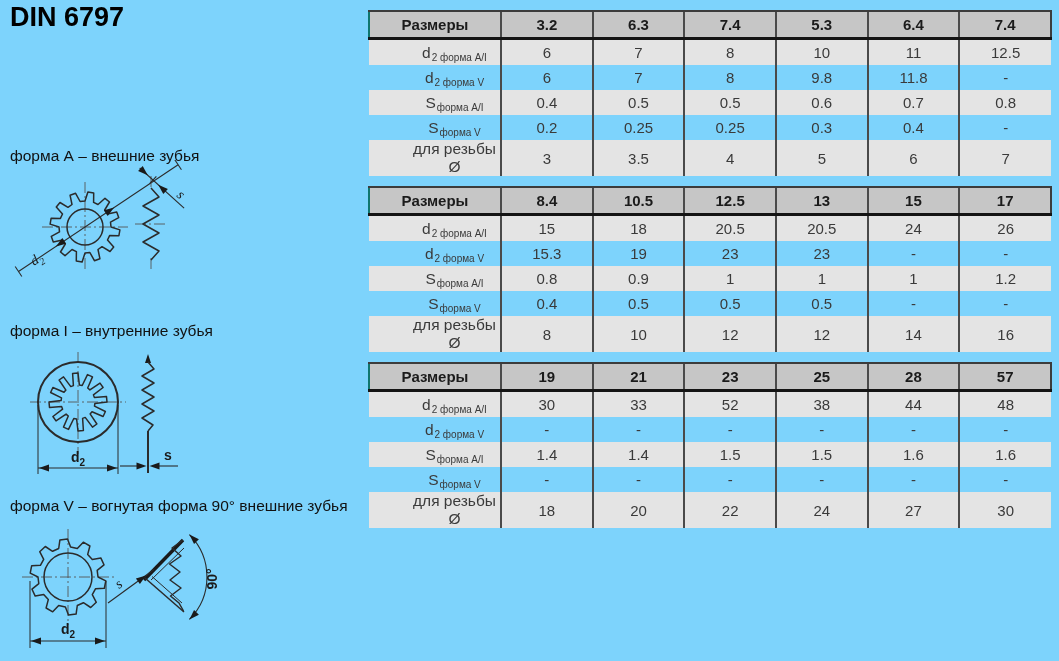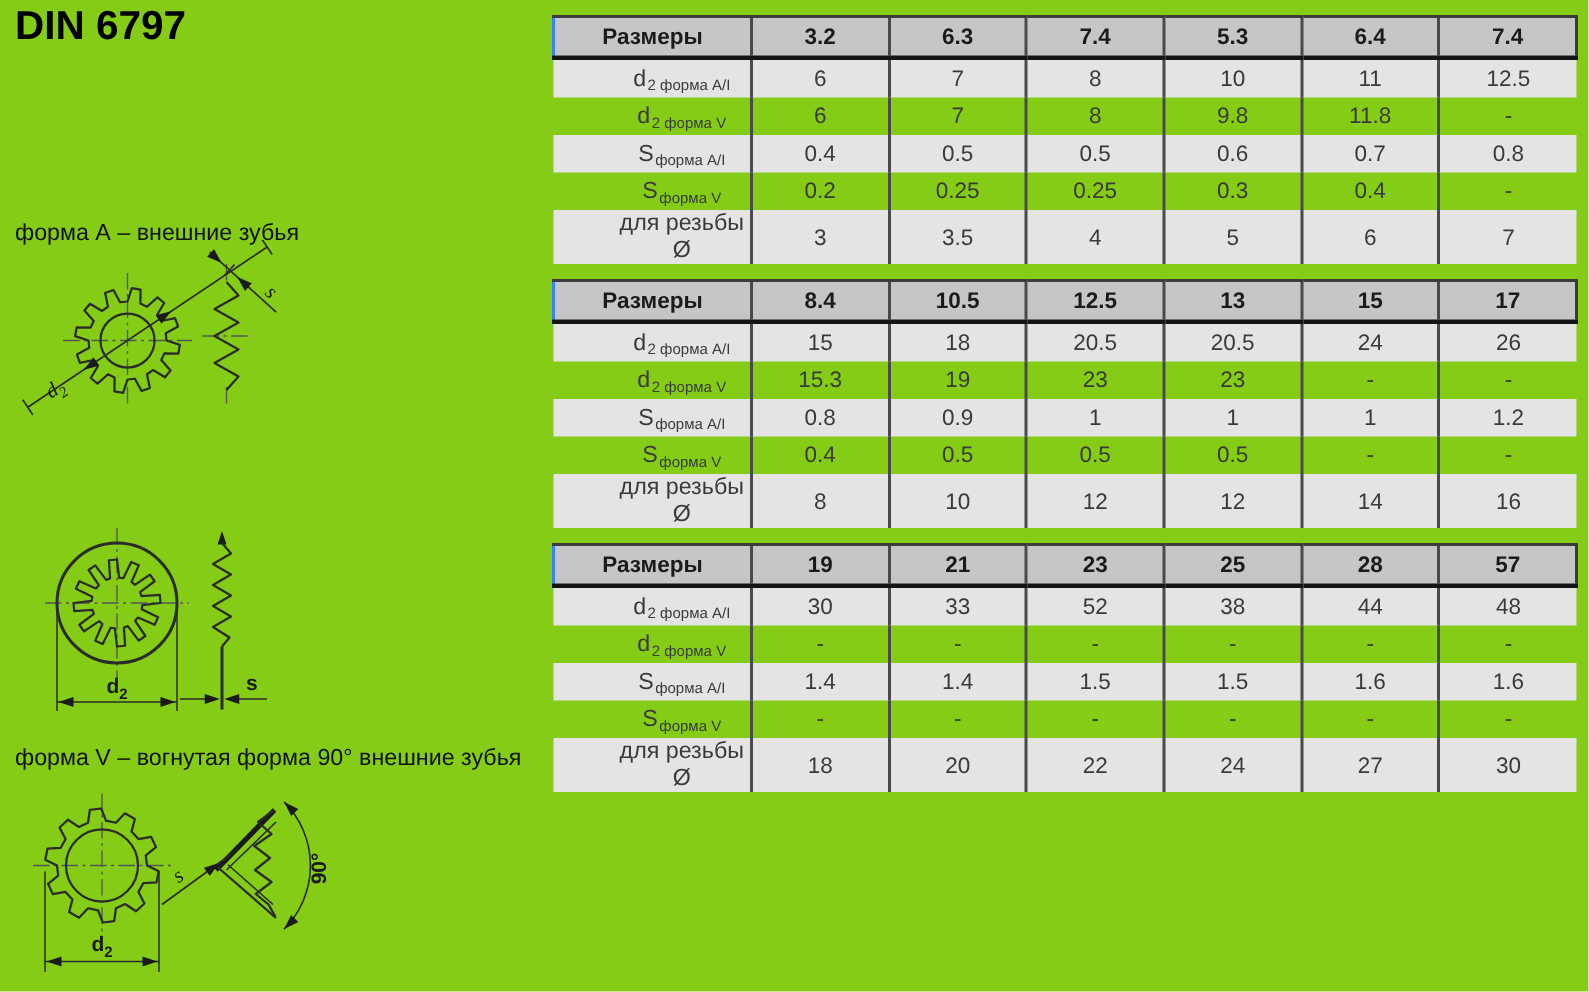--- a/index.html
+++ b/index.html
@@ -1,16 +1,16 @@
 <!DOCTYPE html>
 <html style="--header_bg: #c6c6c6; --row_alt_bg: #e4e4e4; --separator: #4a4a4a; --cell_text: #3a3a3a;"><head>
 <meta charset="utf-8">
 <style>
   html,body{margin:0;padding:0;background:#fff;}
-  .page{position:relative;width:1059px;height:661px;background:#84cc16;overflow:hidden;
+  .page{position:relative;width:1059px;height:661px;background:#7dd3fc;overflow:hidden;
         font-family:"Liberation Sans",sans-serif;color:#111;}
   .title{position:absolute;left:10px;top:2px;font-size:27px;font-weight:700;color:#000;}
   .subtitle{position:absolute;left:10px;top:60px;width:235px;font-size:19px;line-height:1.35;color:#111;}
   .cap{position:absolute;left:10px;font-size:15.5px;color:#111;white-space:nowrap;}
   .cap-a{top:147px}.cap-i{top:322px}.cap-v{top:497px}
   .fig{position:absolute;}
   .fig-a{left:12px;top:160px}.fig-i{left:12px;top:342px}.fig-v{left:12px;top:517px}
 
   
   .ln{stroke:#2b2b2b;stroke-width:1.5;fill:none;stroke-linejoin:round;}
@@ -25,21 +25,21 @@
   .ssub{font-size:10px;}
 
   
   .dim-table{position:absolute;left:368px;width:684px;border-collapse:collapse;table-layout:fixed;}
   .t0{top:10px}.t1{top:186px}.t2{top:362px}
   .dim-table col.c0{width:132px;}
   .dim-table th,.dim-table td{height:25px;padding:0;text-align:center;vertical-align:middle;
       font-size:15px;font-weight:400;color:var(--cell_text,#3a3a3a);}
   .dim-table thead th{background:var(--header_bg,#c6c6c6);font-weight:700;font-size:15px;
       color:#1b1b1b;border-top:2px solid #3c3c3c;border-bottom:3px solid #141414;}
-  .dim-table thead th:first-child{border-left:2px solid #3b82f6;}
+  .dim-table thead th:first-child{border-left:2px solid #0f766e;}
   .dim-table thead th:last-child{border-right:2px solid #3c3c3c;}
   .dim-table tr > *:not(:first-child){border-left:2px solid var(--separator,#4a4a4a);}
   .dim-table tbody tr.alt > *{background:var(--row_alt_bg,#e4e4e4);}
   .dim-table tbody th{font-weight:400;padding-left:40px;}
   .lm{font-size:15.5px;}
   .ls{font-size:10px;position:relative;top:3px;margin-left:1px;}
 </style>
 </head>
 <body>
 
@@ -67,20 +67,21 @@
       <path class="cl" d="M123,64 L155,64"></path>
       <path class="ln" d="M139,28 L147,37 L131,46 L147,55 L131,64 L147,73 L131,82 L147,91 L139,100"></path>
       <path class="dim" d="M127.7,8 L172.1,48.1"></path>
       <path class="dim" d="M-5,0 L5,0" transform="translate(141,20) rotate(132.3)"></path>
       <polygon class="arr" points="0,0 -10,3.4 -10,-3.4" transform="translate(135.8,15.3) rotate(42.3)"></polygon>
       <polygon class="arr" points="0,0 -10,3.4 -10,-3.4" transform="translate(146.2,24.7) rotate(222.3)"></polygon>
       <text class="svgt" transform="translate(164,36) rotate(42.3)">s</text>
     </g>
   </svg>
 
+  <div class="cap cap-i">форма I – внутренние зубья</div>
   <svg class="fig fig-i" width="200" height="150" viewBox="0 0 200 150">
     <g>
       <path class="cl" d="M18,60 L114,60"></path>
       <path class="cl" d="M66,10 L66,112"></path>
       <circle class="ln2" cx="66" cy="60" r="40"></circle>
       <path class="ln" d="M95.0,60.0L82.9,61.4L82.5,64.2L93.4,69.5L91.1,74.5L80.0,69.7L78.1,71.9L84.9,82.0L80.5,85.1L73.2,75.4L70.6,76.4L71.4,88.5L66.0,89.0L64.6,76.9L61.8,76.5L56.5,87.4L51.5,85.1L56.3,74.0L54.1,72.1L44.0,78.9L40.9,74.5L50.6,67.2L49.6,64.6L37.5,65.4L37.0,60.0L49.1,58.6L49.5,55.8L38.6,50.5L40.9,45.5L52.0,50.3L53.9,48.1L47.1,38.0L51.5,34.9L58.8,44.6L61.4,43.6L60.6,31.5L66.0,31.0L67.4,43.1L70.2,43.5L75.5,32.6L80.5,34.9L75.7,46.0L77.9,47.9L88.0,41.1L91.1,45.5L81.4,52.8L82.4,55.4L94.5,54.6Z"></path>
       <path class="thin" d="M26,63 L26,132"></path>
       <path class="thin" d="M106,63 L106,132"></path>
       <path class="dim" d="M26,126 L106,126"></path>
       <polygon class="arr" points="0,0 -10,3.4 -10,-3.4" transform="translate(27,126) rotate(180)"></polygon>

